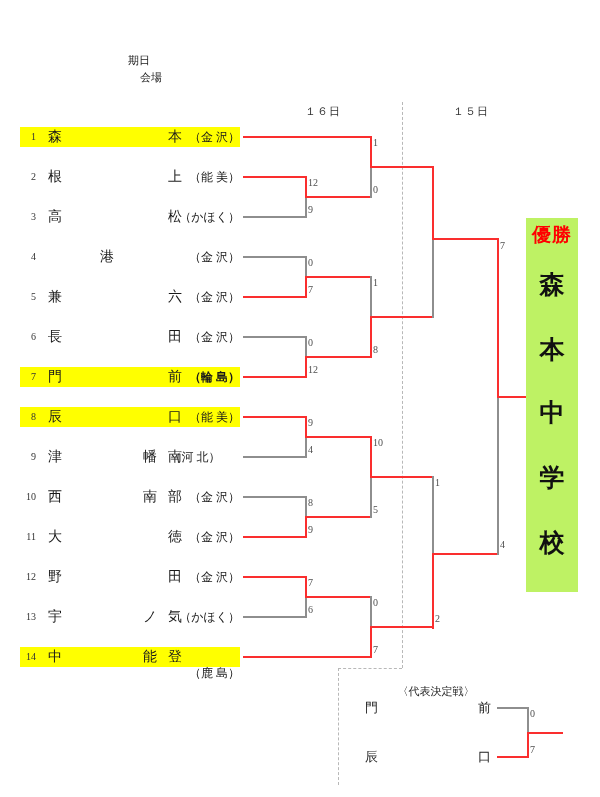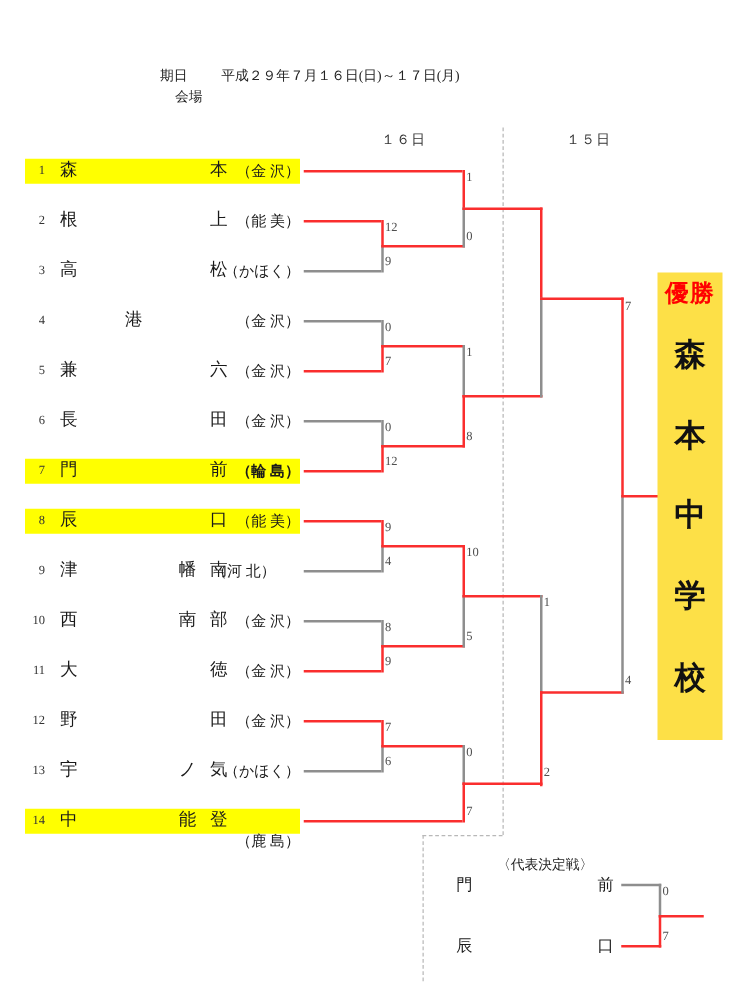--- a/index.html
+++ b/index.html
@@ -16,37 +16,36 @@
   #title{display:inline-block;font-size:23px;letter-spacing:1px;color:#111;
          border-bottom:2px solid #111;padding-bottom:1px;}
   .meta-label{position:absolute;font-size:11px;color:#222;}
   .meta-value{position:absolute;font-size:11px;color:#222;}
   .day-header{position:absolute;font-size:11px;color:#333;width:70px;text-align:center;letter-spacing:1px;}
   .seed{position:absolute;font-size:10px;line-height:12px;height:12px;width:16px;text-align:right;color:#333;}
   .nchar{position:absolute;font-size:14px;line-height:16px;height:16px;width:16px;color:#1a1a1a;}
   .region{position:absolute;font-size:12px;line-height:14px;height:14px;left:150px;width:90px;
           text-align:right;color:#1a1a1a;}
   .hl-band{position:absolute;left:20px;width:220px;height:20px;background:#ffff00;}
-  #champion-box{position:absolute;left:526px;top:218px;width:52px;height:374px;background:#fde047;}
+  #champion-box{position:absolute;left:526px;top:218px;width:52px;height:374px;background:#bef264;}
   #champion-label{position:absolute;top:4px;left:0;width:100%;text-align:center;
                   font-size:19px;font-weight:700;color:#ff0000;letter-spacing:1px;}
   .champ-char{position:absolute;left:0;width:100%;text-align:center;font-size:25px;
               font-weight:600;color:#111;line-height:26px;height:26px;}
   #playoff-heading{position:absolute;left:375px;top:684px;width:122px;text-align:center;
                    font-size:11px;color:#222;}
   .pchar{position:absolute;font-size:13px;line-height:15px;height:15px;width:15px;color:#1a1a1a;}
 </style>
 </head>
 <body>
 
 <div id="page">
 
 
   <div class="meta-label" style="left:128px;top:53px;">期日</div>
-  <div class="meta-value" style="left:177px;top:53px;">平成２９年７月１６日(日)～１７日(月)</div>
   <div class="meta-label" style="left:140px;top:70px;">会場</div>
 
   <div class="day-header" style="left:288px;top:104px;">１６日</div>
   <div class="day-header" style="left:436px;top:104px;">１５日</div>
 
   <div class="dash-v" style="left:402px;top:102px;height:566px;"></div>
   <div class="dash-h" style="left:338px;top:668px;width:64px;"></div>
   <div class="dash-v" style="left:338px;top:668px;height:117px;"></div>
 
   <div id="rows">

